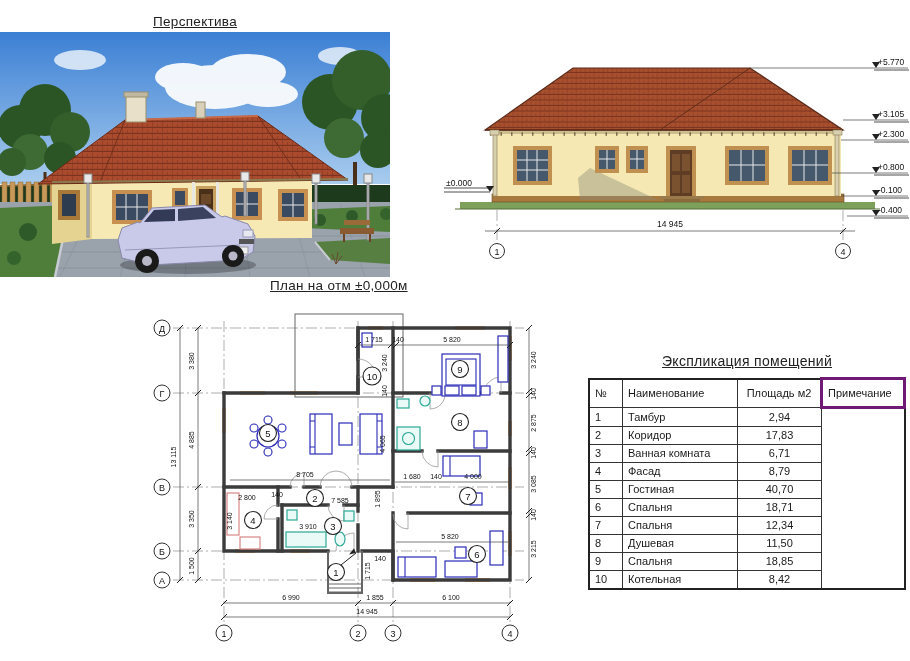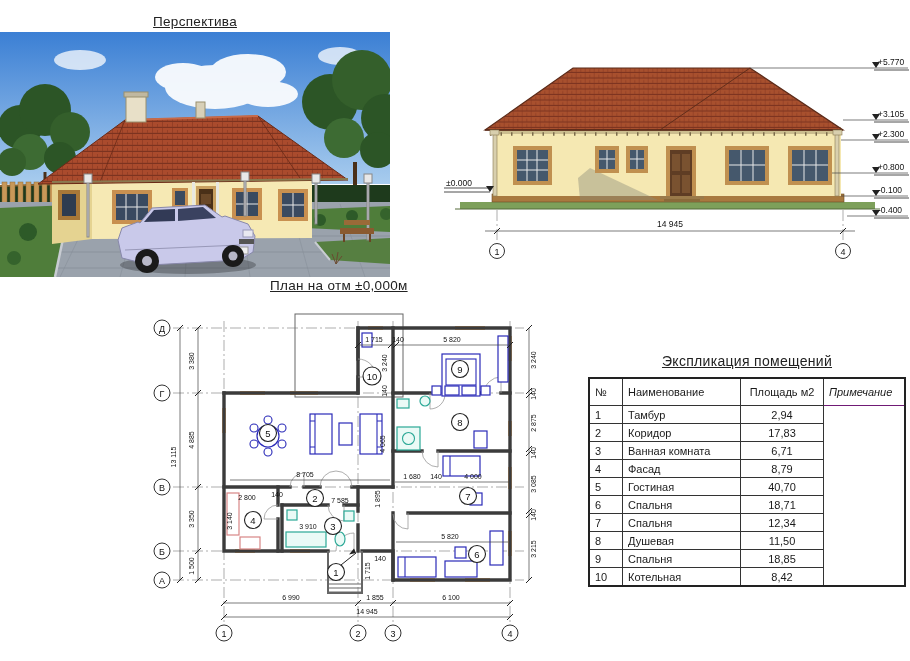--- a/index.html
+++ b/index.html
@@ -11,21 +11,21 @@
   
   #schedule{left:588px;top:353px;width:318px;}
   #schedule .draw-title{margin-bottom:8px;font-size:14px;}
   table.sched{border-collapse:collapse;width:100%;border:2px solid #222;}
   table.sched th,table.sched td{border:1px solid #333;font-size:11px;font-weight:normal;
       padding:1px 5px;height:15px;text-align:left;}
   table.sched th{height:24px;}
   table.sched .area-col{text-align:center;width:72px;}
   table.sched .num-col{width:22px;}
   table.sched .note-col{width:70px;border-top:none;border-bottom:none;}
-  table.sched th.note-col{border:1px solid #701a75;font-style:italic;}
+  table.sched th.note-col{border:3px solid #701a75;}
   
   .wall{stroke:#3b3b3b;stroke-width:3.4;fill:none;stroke-linecap:square}
   .twall{stroke:#666;stroke-width:1;fill:none}
   .dim{stroke:#444;stroke-width:.7;fill:none}
   .tick line{stroke:#222;stroke-width:1}
   .dimt{font-size:7px;fill:#111;text-anchor:middle}
   .gridline{stroke:#8a8a8a;stroke-width:.7;stroke-dasharray:11 3 2 3;fill:none}
   .gcirc{fill:#fff;stroke:#333;stroke-width:1}
   .gtext{font-size:9px;fill:#111;text-anchor:middle}
   .rmcirc{fill:#fff;stroke:#222;stroke-width:1.1}

